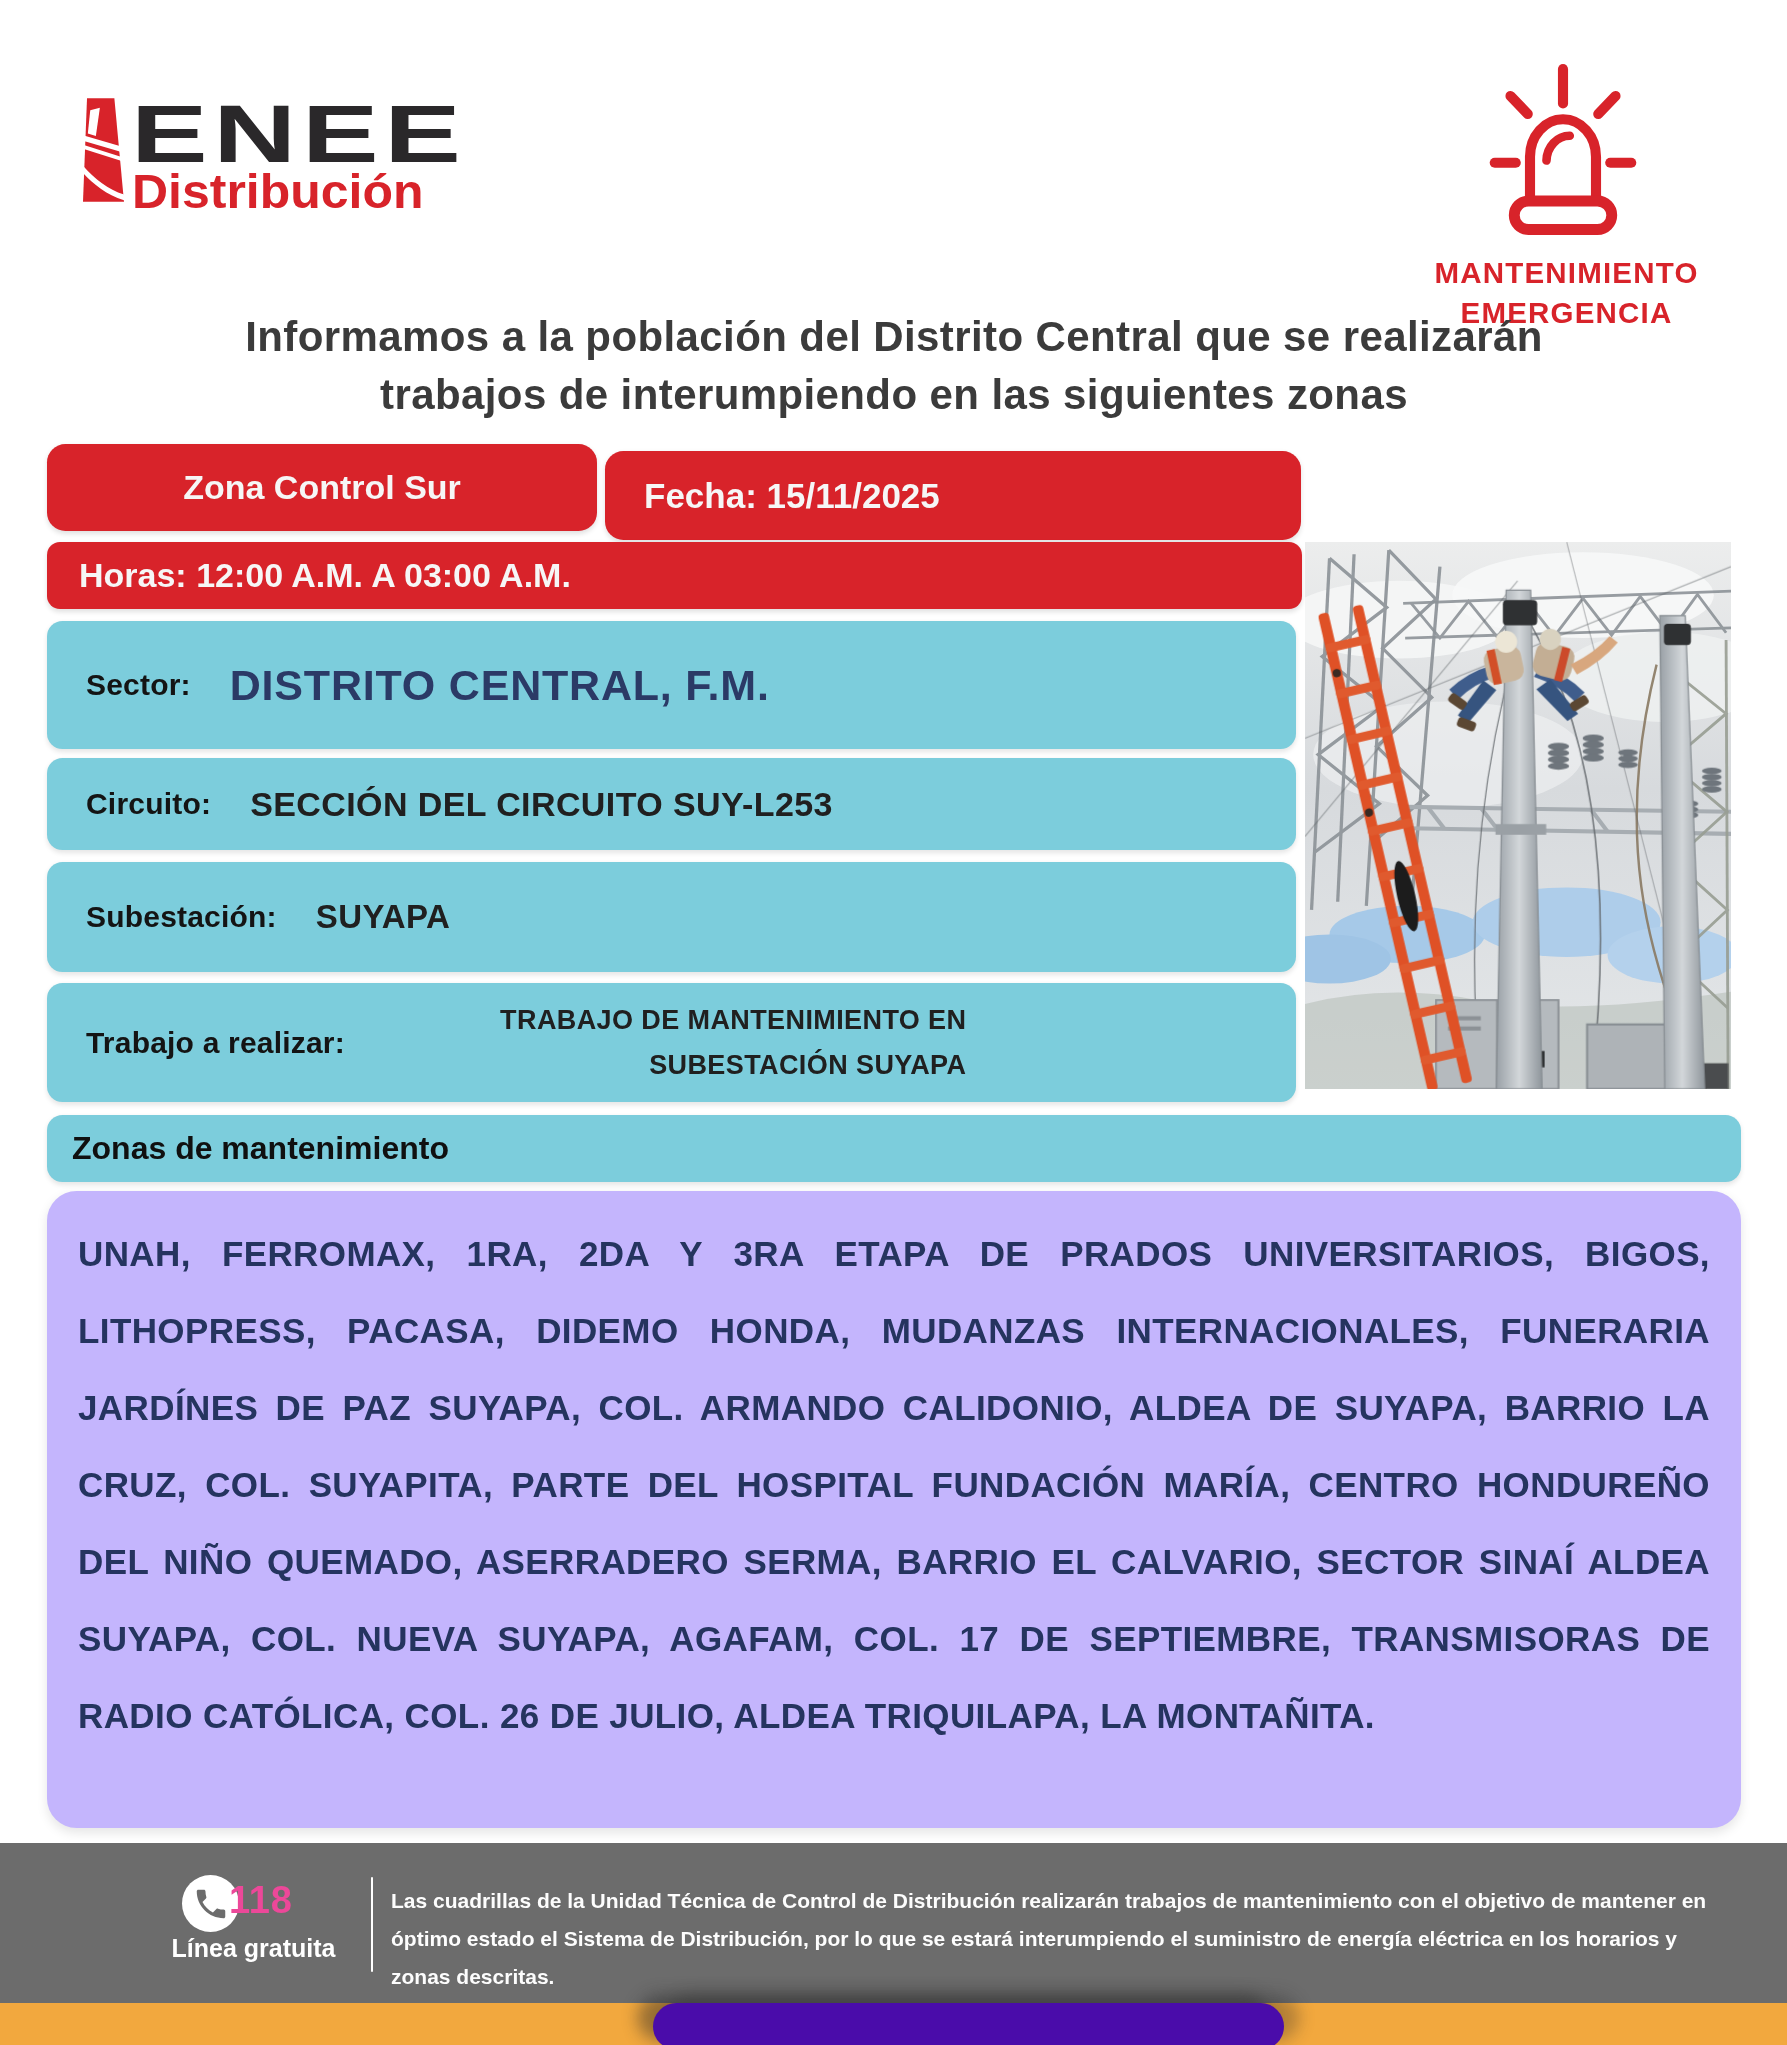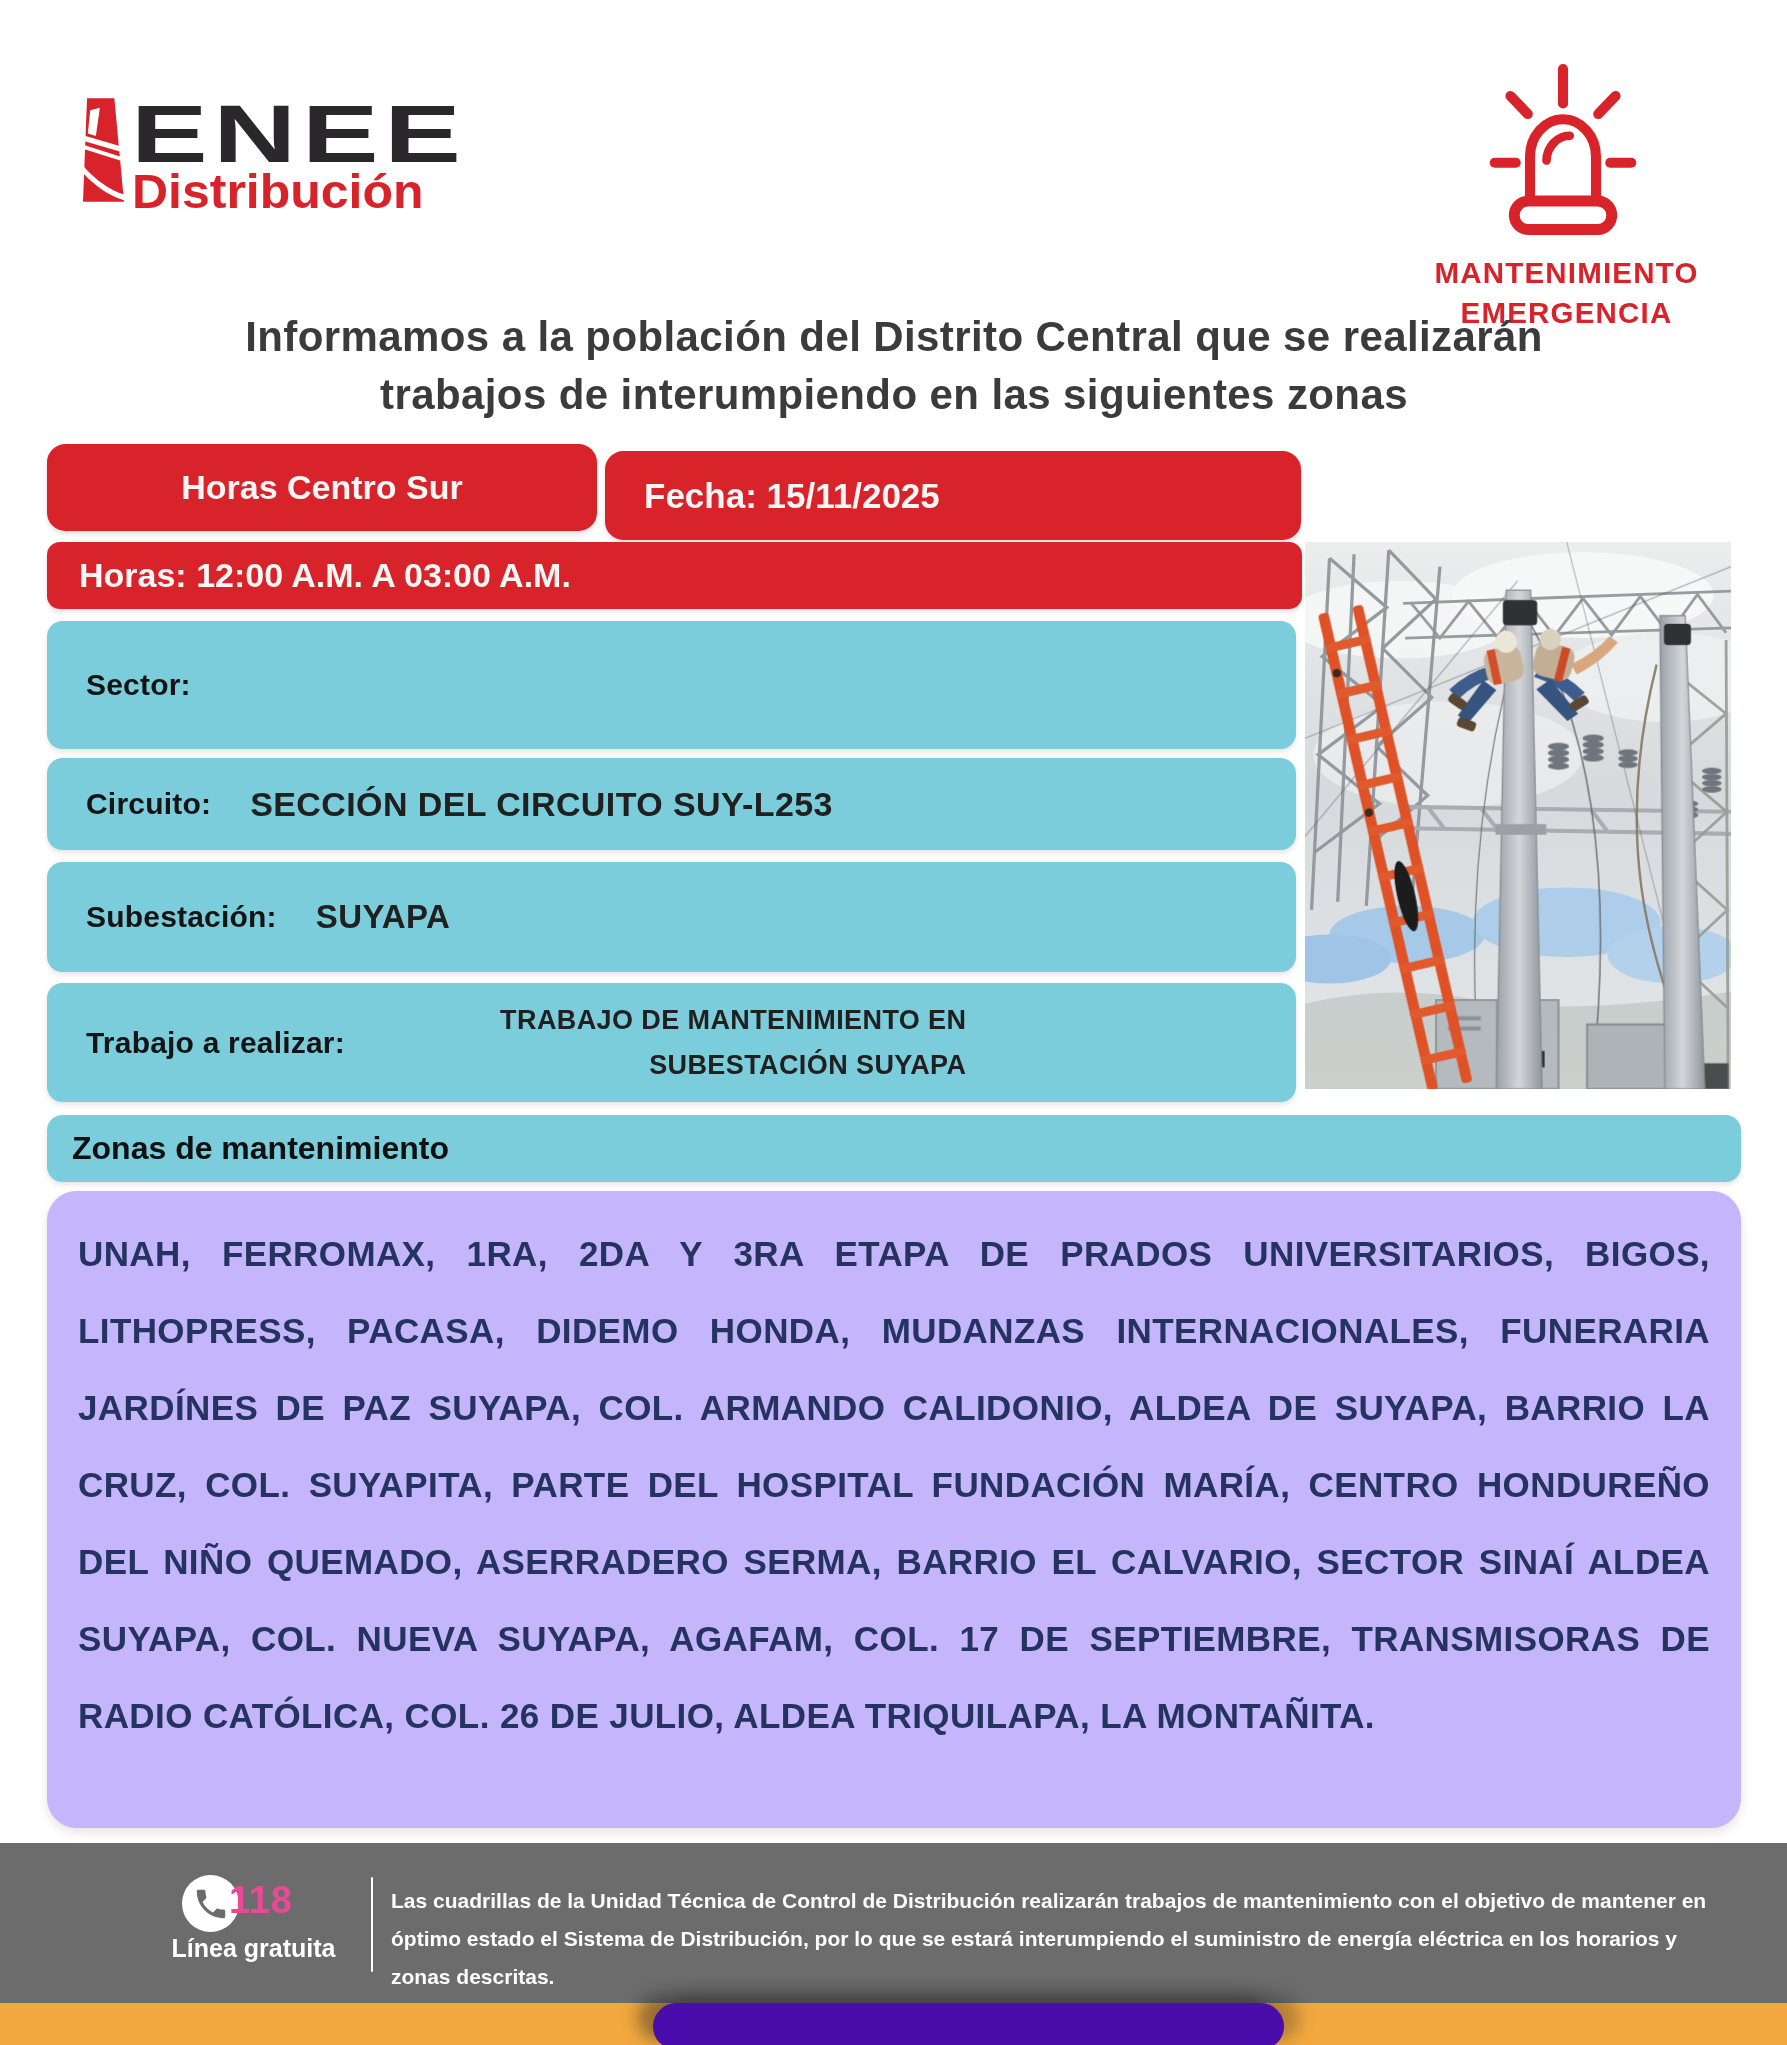--- a/index.html
+++ b/index.html
@@ -99,26 +99,27 @@
 <div class="abs emg-text">
   <div>MANTENIMIENTO</div>
   <div>EMERGENCIA</div>
 </div>
 
 <div class="abs headline">
   <div>Informamos a la población del Distrito Central que se realizarán</div>
   <div>trabajos de interumpiendo en las siguientes zonas</div>
 </div>
 
-<div class="abs badge-zona">Horas Centro Sur</div>
+<div class="abs badge-zona">Zona Control Sur</div>
 <div class="abs badge-fecha">Fecha: 15/11/2025</div>
 <div class="abs bar-horas">Horas: 12:00 A.M. A 03:00 A.M.</div>
 
 <div class="abs tbox box-sector">
   <div class="flabel">Sector:</div>
+  <div class="v-sector">DISTRITO CENTRAL, F.M.</div>
 </div>
 <div class="abs tbox box-circuito">
   <div class="flabel">Circuito:</div>
   <div class="v-circuito">SECCIÓN DEL CIRCUITO SUY-L253</div>
 </div>
 <div class="abs tbox box-sub">
   <div class="flabel">Subestación:</div>
   <div class="v-sub">SUYAPA</div>
 </div>
 <div class="abs tbox box-trabajo">

